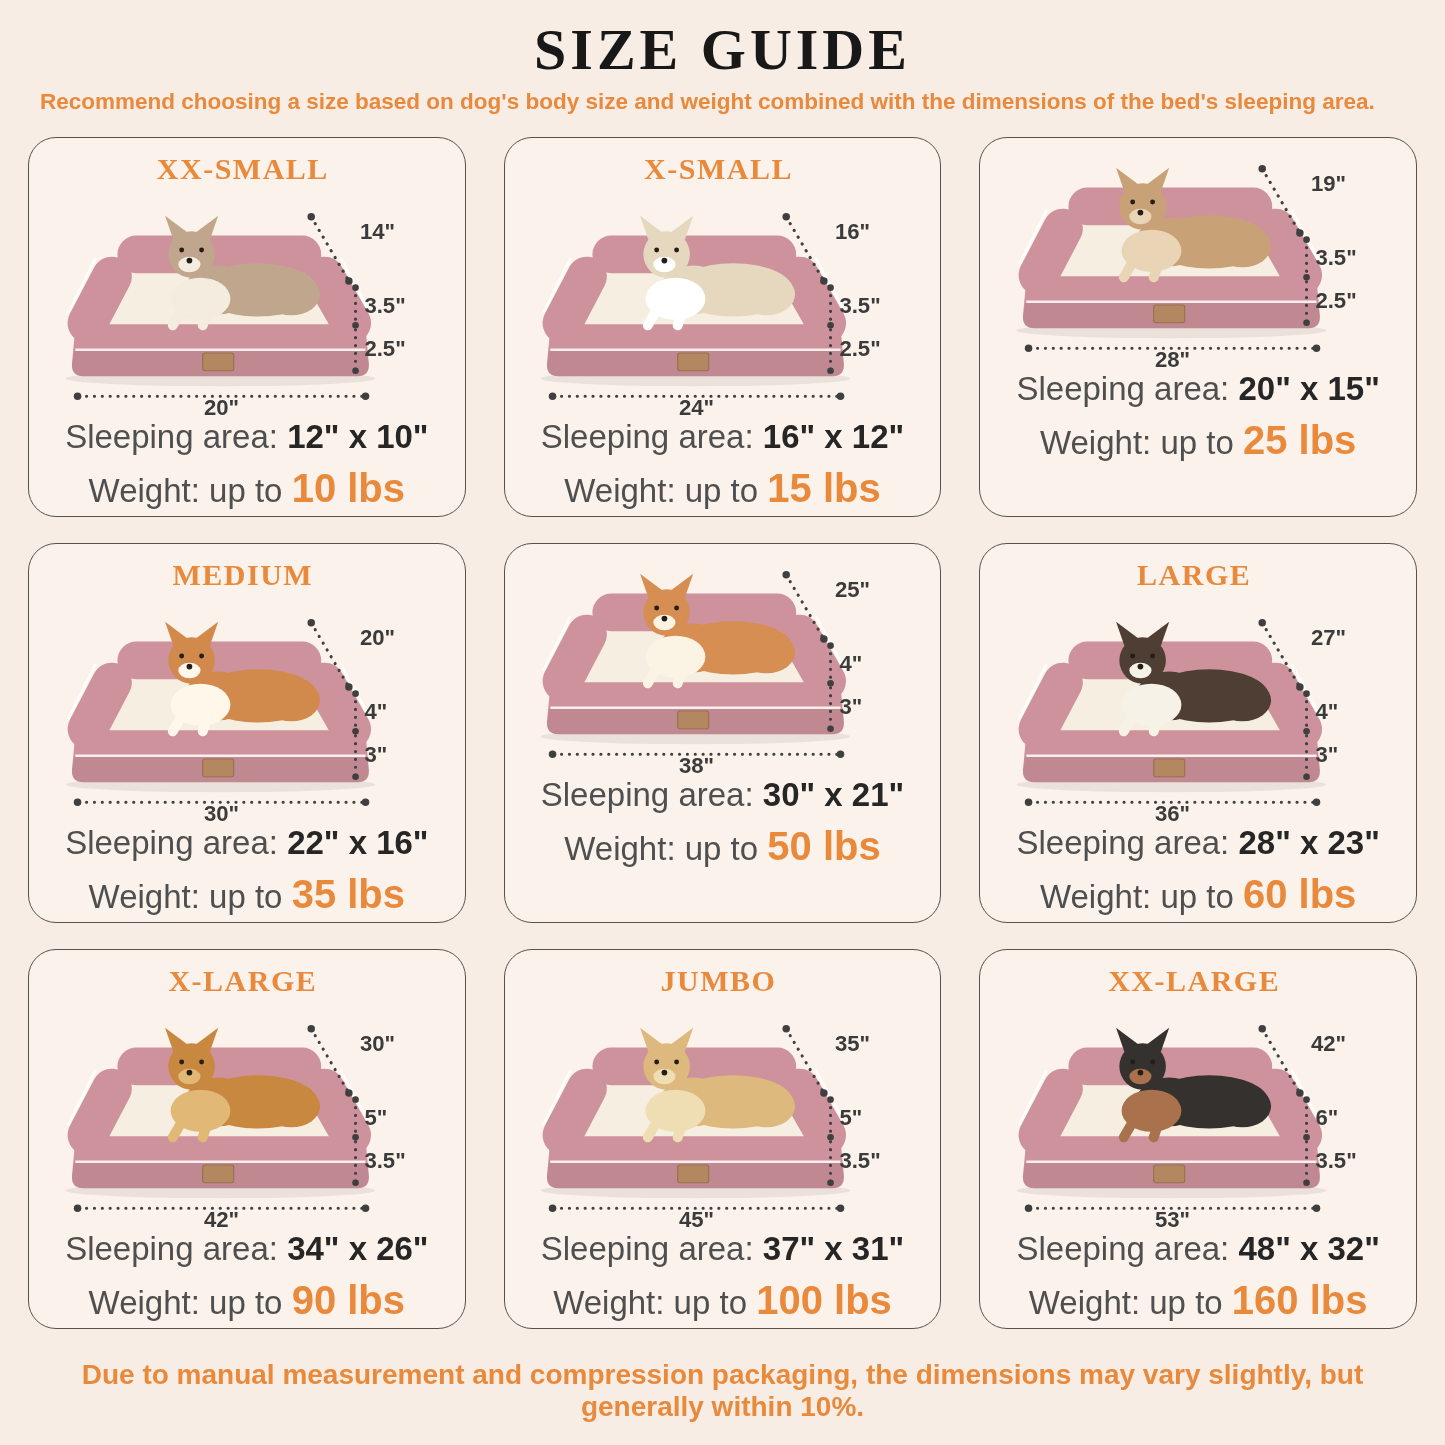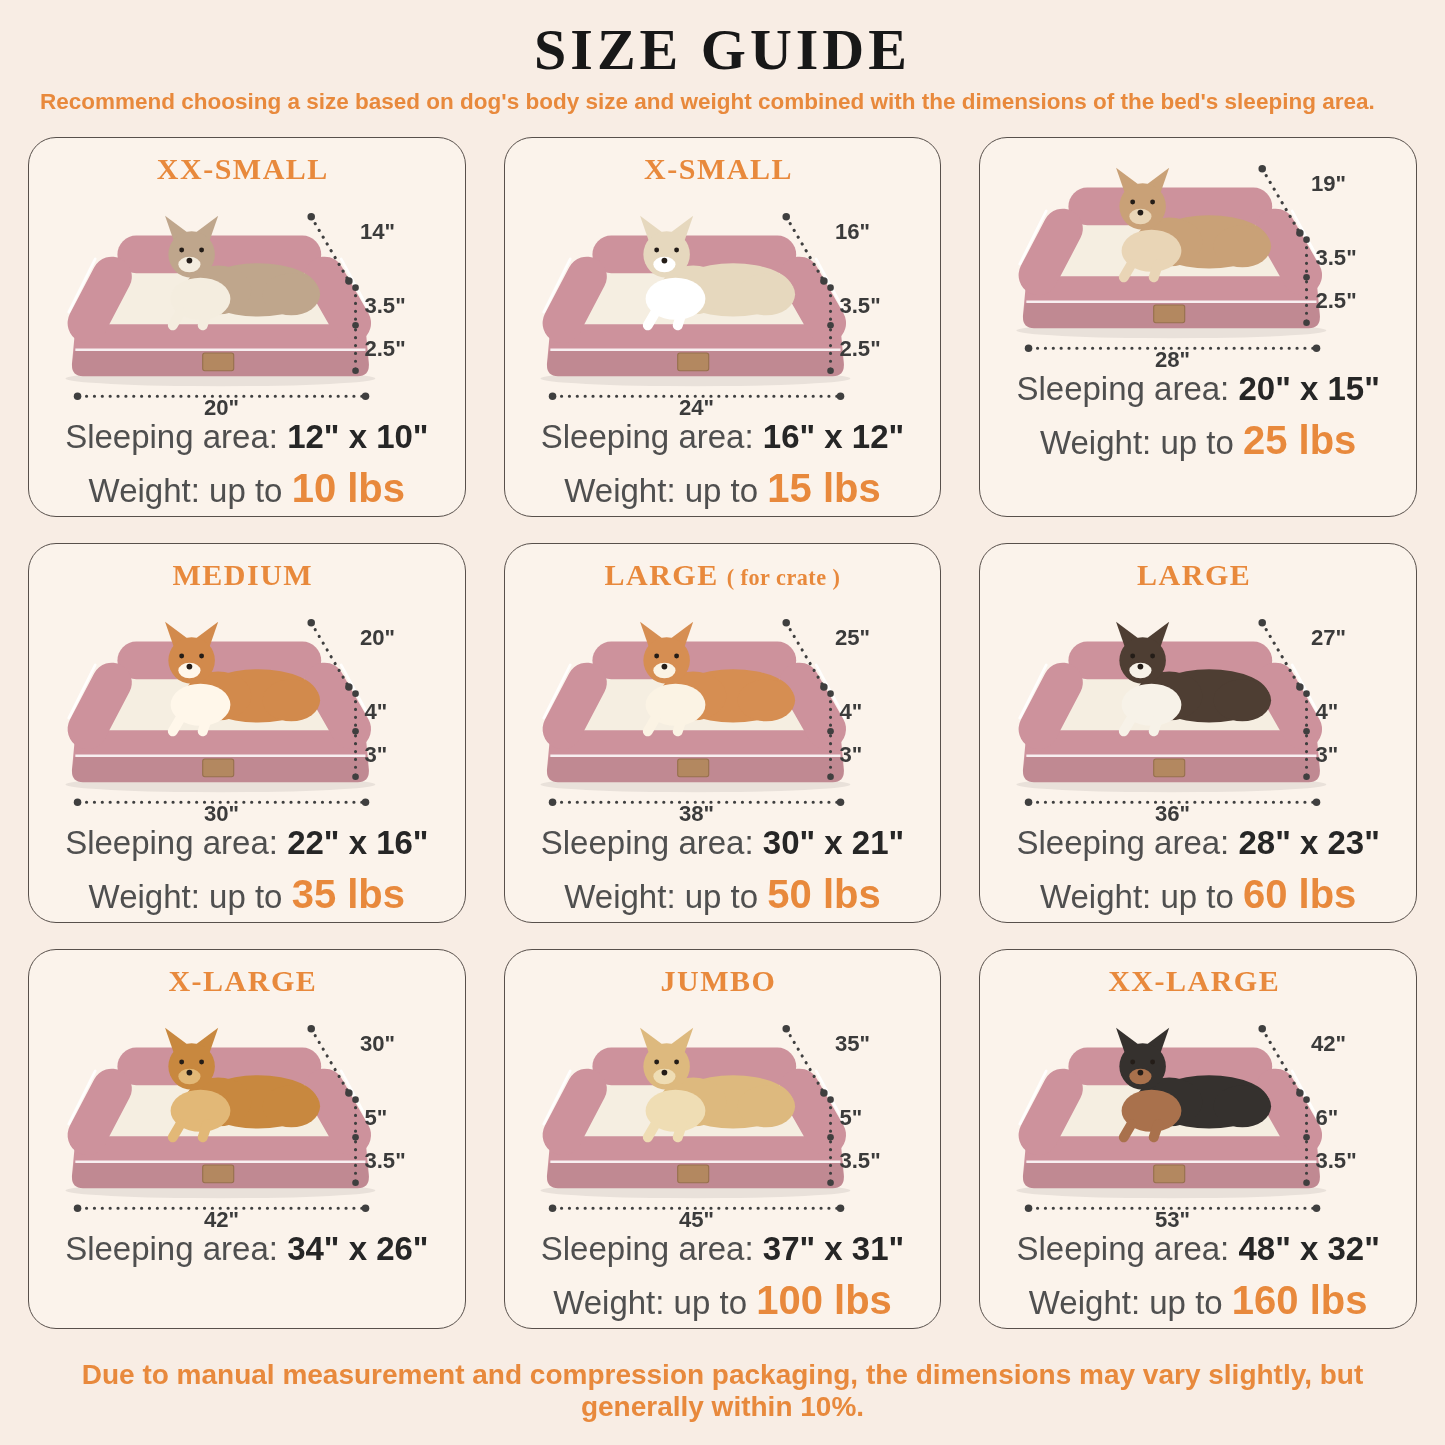--- a/index.html
+++ b/index.html
@@ -193,21 +193,20 @@
       <text class="dim" x="288" y="46">20"</text>
       <text class="dim" x="292" y="113">4"</text>
       <text class="dim" x="292" y="152">3"</text>
       <text class="dim mid" x="163" y="205">30"</text>
     </svg>
     <p class="spec"><span>Sleeping area:</span> <b>22" x 16"</b></p>
     <p class="spec"><span>Weight:</span> <span>up to</span> <b class="wt">35 lbs</b></p>
   </article>
 
   <article class="card" style="--fur: #D68E52; --fur2: #FBF3E4;">
-    <h2 class="card-title"><span>LARGE</span><span class="suffix">( for crate )</span></h2>
     <svg class="illus-svg" viewBox="0 0 372 206">
       <use href="#bed-template"></use>
       <text class="dim" x="288" y="46">25"</text>
       <text class="dim" x="292" y="113">4"</text>
       <text class="dim" x="292" y="152">3"</text>
       <text class="dim mid" x="163" y="205">38"</text>
     </svg>
     <p class="spec"><span>Sleeping area:</span> <b>30" x 21"</b></p>
     <p class="spec"><span>Weight:</span> <span>up to</span> <b class="wt">50 lbs</b></p>
   </article>
@@ -228,20 +227,21 @@
   <article class="card" style="--fur: #C8883F; --fur2: #E2B877;">
     <h2 class="card-title"><span>X-LARGE</span><span class="suffix"></span></h2>
     <svg class="illus-svg" viewBox="0 0 372 206">
       <use href="#bed-template"></use>
       <text class="dim" x="288" y="46">30"</text>
       <text class="dim" x="292" y="113">5"</text>
       <text class="dim" x="292" y="152">3.5"</text>
       <text class="dim mid" x="163" y="205">42"</text>
     </svg>
     <p class="spec"><span>Sleeping area:</span> <b>34" x 26"</b></p>
+    <p class="spec"><span>Weight:</span> <span>up to</span> <b class="wt">90 lbs</b></p>
   </article>
 
   <article class="card" style="--fur: #DDB97E; --fur2: #EFDDB4;">
     <h2 class="card-title"><span>JUMBO</span><span class="suffix"></span></h2>
     <svg class="illus-svg" viewBox="0 0 372 206">
       <use href="#bed-template"></use>
       <text class="dim" x="288" y="46">35"</text>
       <text class="dim" x="292" y="113">5"</text>
       <text class="dim" x="292" y="152">3.5"</text>
       <text class="dim mid" x="163" y="205">45"</text>

